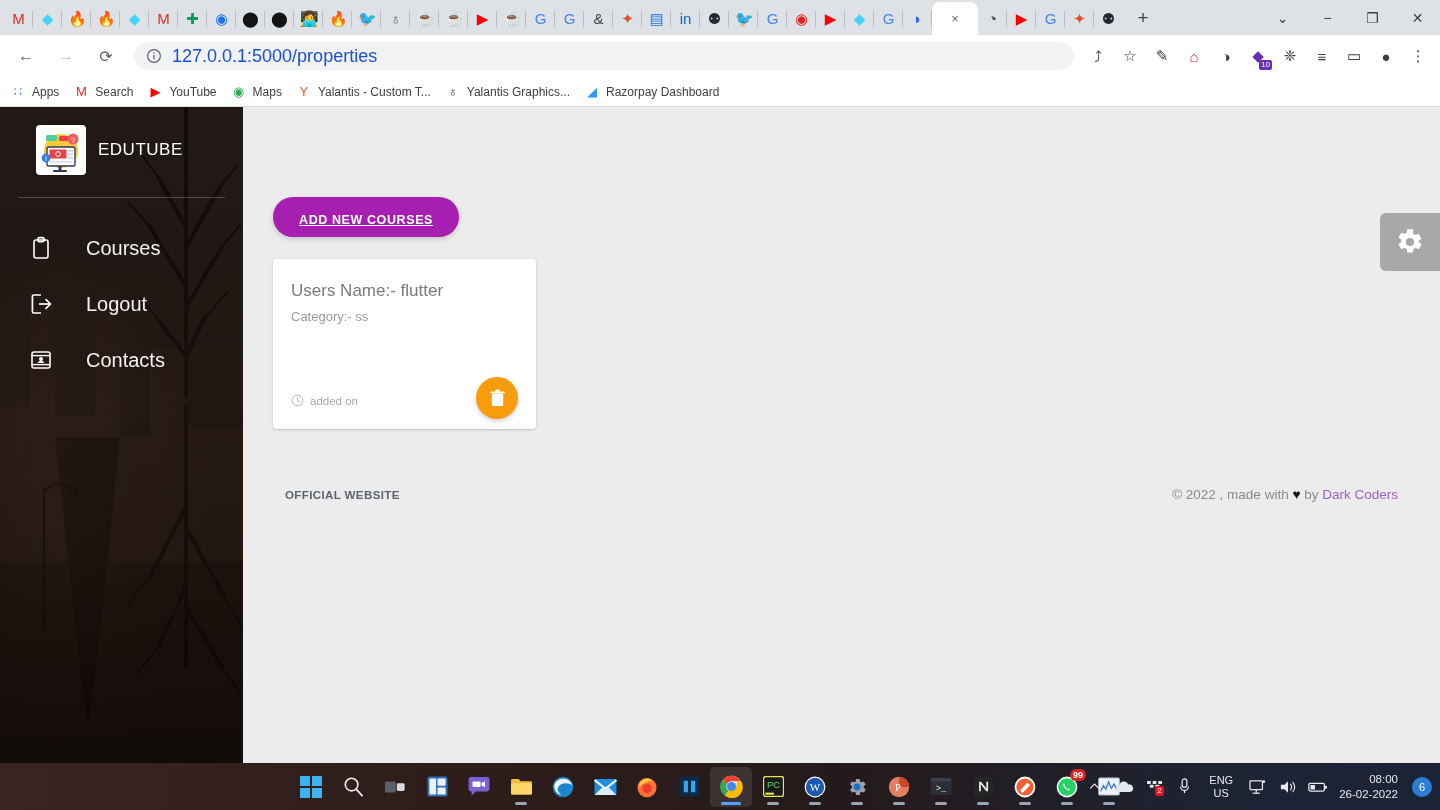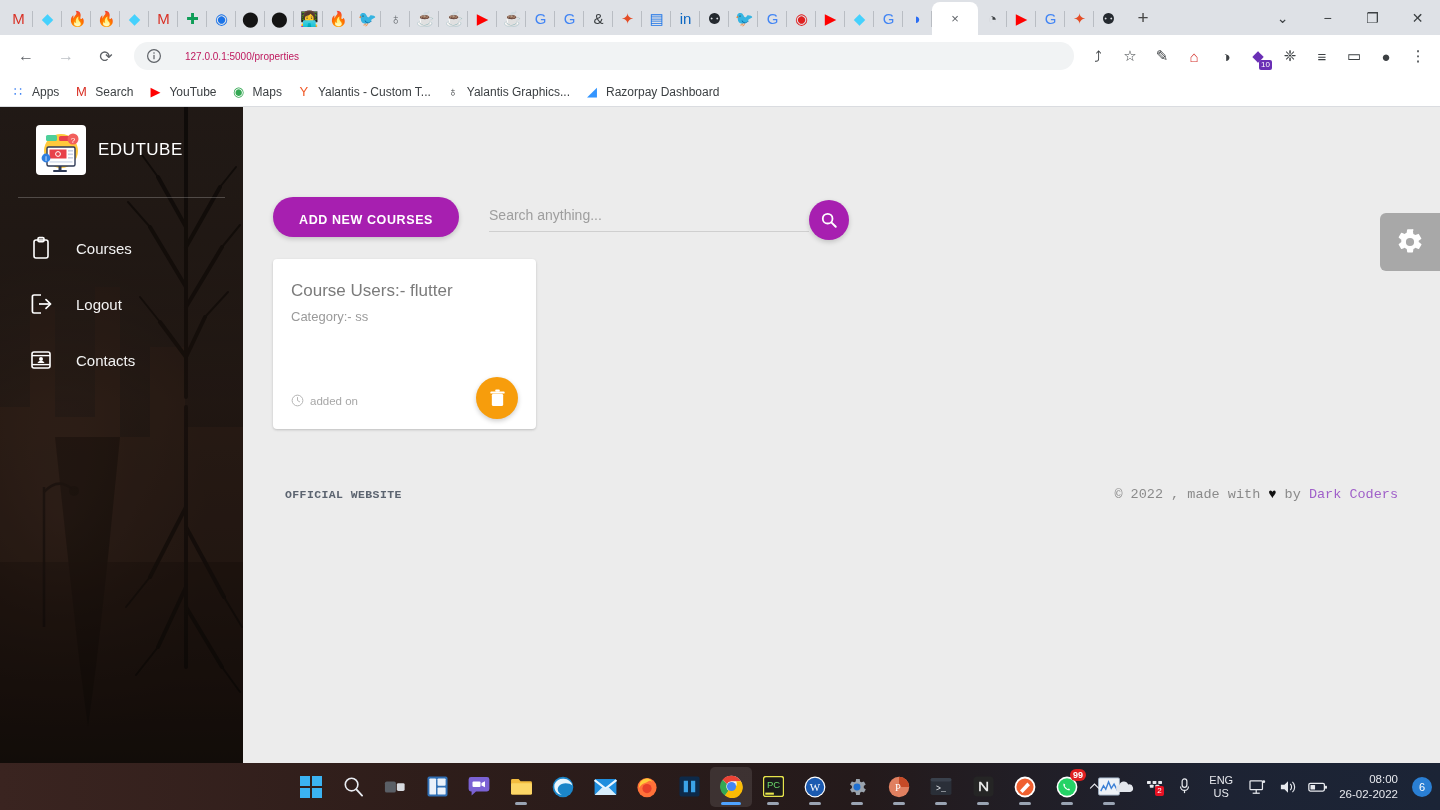--- a/index.html
+++ b/index.html
@@ -46,21 +46,21 @@
 
   .toolbar { height: 42px; background: #fff; display: flex; align-items: center; padding: 0 6px; }
   .nav-btn { width: 34px; height: 34px; display: flex; align-items: center; justify-content: center; margin: 0 3px; color: #5f6368; }
   .nav-btn.dim { color: #bdc1c6; }
   .omnibox {
     flex: 1; height: 28px; background: #f1f3f4; border-radius: 14px;
     display: flex; align-items: center; padding: 0 12px; margin: 0 8px;
     min-width: 0;
   }
   .omnibox .info-ico { width: 16px; height: 16px; margin-right: 10px; flex: 0 0 auto; }
-  .url { font-size: 10px; color: #be185d; white-space: nowrap; overflow: hidden; margin-left: 13px; }
+  .url { font-size: 18px; color: #1d4ed8; white-space: nowrap; overflow: hidden; }
   .tb-icons { display: flex; align-items: center; }
   .tb-ico { width: 28px; height: 28px; display:flex; align-items:center; justify-content:center; margin: 0 2px; position: relative; }
 
   .bookmarks { height: 30px; background: #fff; display: flex; align-items: center; padding-left: 10px; border-bottom: 1px solid #dadce0; }
   .bm { display: flex; align-items: center; margin-right: 14px; font-size: 12px; color: #3c4043; white-space: nowrap; }
   .bm .bmico { width: 16px; height: 16px; margin-right: 6px; display: flex; align-items: center; justify-content: center; }
 
   
   .page { position: relative; width: 1440px; height: 656px; background: #ececec; overflow: hidden; }
 
@@ -80,30 +80,31 @@
     width: 50px; height: 50px; border-radius: 4px; background: #fff;
     display: flex; align-items: center; justify-content: center; overflow: hidden;
     flex: 0 0 auto;
   }
   .brand-name { font-size: 17px; color: #fff; margin-left: 12px; letter-spacing: .5px; }
   .sb-divider { height: 1px; background: rgba(255,255,255,0.22); margin: 22px 18px 0 18px; }
 
   .sb-menu { margin-top: 22px; }
   .sb-item { display: flex; align-items: center; height: 56px; padding-left: 28px; cursor: pointer; }
   .sb-ico { width: 26px; height: 26px; display: flex; align-items: center; justify-content: center; flex: 0 0 auto; }
-  .sb-label { font-size: 15px; color: #f2f2f2; margin-left: 22px; }
+  .sb-label { font-size: 20px; color: #f2f2f2; margin-left: 32px; }
 
   .content { position: absolute; left: 243px; top: 0; right: 0; height: 656px; background: #ececec; }
 
   .toolrow { display: flex; align-items: center; padding: 90px 0 0 30px; }
   .btn-add {
     background: #a71fb0; color: #fff; border: none; border-radius: 24px;
     height: 40px; padding: 16px 26px; font-size: 12.5px; font-weight: bold;
     letter-spacing: .6px; cursor: pointer;
     box-shadow: 0 2px 5px rgba(0,0,0,0.18);
+    text-decoration: underline;
   }
   .search-wrap { position: relative; margin-left: 30px; width: 360px; display: flex; align-items: flex-end; }
   .search-input {
     width: 320px; border: none; border-bottom: 1px solid #cfcfcf; background: transparent;
     font-size: 14px; color: #555; padding: 4px 0 8px 0; outline: none;
     font-family: "Liberation Sans", sans-serif;
   }
   .search-input::placeholder { color: #9e9e9e; }
   .search-btn {
     width: 40px; height: 40px; border-radius: 50%; background: #a71fb0;
@@ -122,21 +123,21 @@
   .card-sub { font-size: 13px; color: #9a9a9a; margin-top: 8px; }
   .card-foot { position: absolute; left: 18px; bottom: 22px; display: flex; align-items: center; }
   .card-foot-txt { font-size: 11.5px; color: #a7a7a7; margin-left: 6px; }
   .del-btn {
     position: absolute; right: 18px; bottom: 10px;
     width: 42px; height: 42px; border-radius: 50%; background: #f79d0c;
     border: none; cursor: pointer; display: flex; align-items: center; justify-content: center;
     box-shadow: 0 2px 5px rgba(0,0,0,0.2);
   }
 
-  .footer { position: absolute; left: 42px; right: 42px; top: 380px; display: flex; align-items: center; justify-content: space-between; font-family: Liberation Mono, monospace; }
+  .footer { position: absolute; left: 42px; right: 42px; top: 380px; display: flex; align-items: center; justify-content: space-between; }
   .footer-left { font-size: 11.5px; font-weight: bold; color: #5c6470; letter-spacing: .4px; }
   .footer-right { font-size: 13.5px; color: #8a8a8a; }
   .footer-right .heart { color: #111; }
   .footer-right .brandlink { color: #a060c9; cursor: pointer; }
 
   .gear-widget {
     position: absolute; right: 0; top: 106px;
     width: 60px; height: 58px; background: #a8a8a8;
     border-radius: 6px 0 0 6px;
     display: flex; align-items: center; justify-content: center; cursor: pointer;
@@ -446,34 +447,25 @@
               <span class="sb-label">Contacts</span>
             </div>
           </div>
       </div>
     </div>
 
     <div class="content">
 
       <div class="toolrow">
         <button class="btn-add">ADD NEW COURSES</button>
-        <div class="search-wrap">
-          <input class="search-input" type="text" placeholder="Search anything..." value="" style="">
-          <button class="search-btn">
-            <svg width="18" height="18" viewBox="0 0 20 20">
-              <circle cx="8.5" cy="8.5" r="5.4" fill="none" stroke="#fff" stroke-width="2"></circle>
-              <line x1="12.6" y1="12.6" x2="17.5" y2="17.5" stroke="#fff" stroke-width="2.2" stroke-linecap="round"></line>
-            </svg>
-          </button>
-        </div>
       </div>
 
       <div class="cards" id="course-cards">
           <div class="card">
-            <div class="card-title">Course Users:- flutter</div>
+            <div class="card-title">Users Name:- flutter</div>
             <div class="card-sub">Category:- ss</div>
             <div class="card-foot">
               <svg width="13" height="13" viewBox="0 0 16 16">
                 <circle cx="8" cy="8" r="6.6" fill="none" stroke="#b3b3b3" stroke-width="1.2"></circle>
                 <polyline points="8,4.3 8,8 10.6,9.6" fill="none" stroke="#b3b3b3" stroke-width="1.2" stroke-linecap="round"></polyline>
               </svg>
               <span class="card-foot-txt">added on</span>
             </div>
             <button class="del-btn">
               <svg width="17" height="19" viewBox="0 0 18 20">

